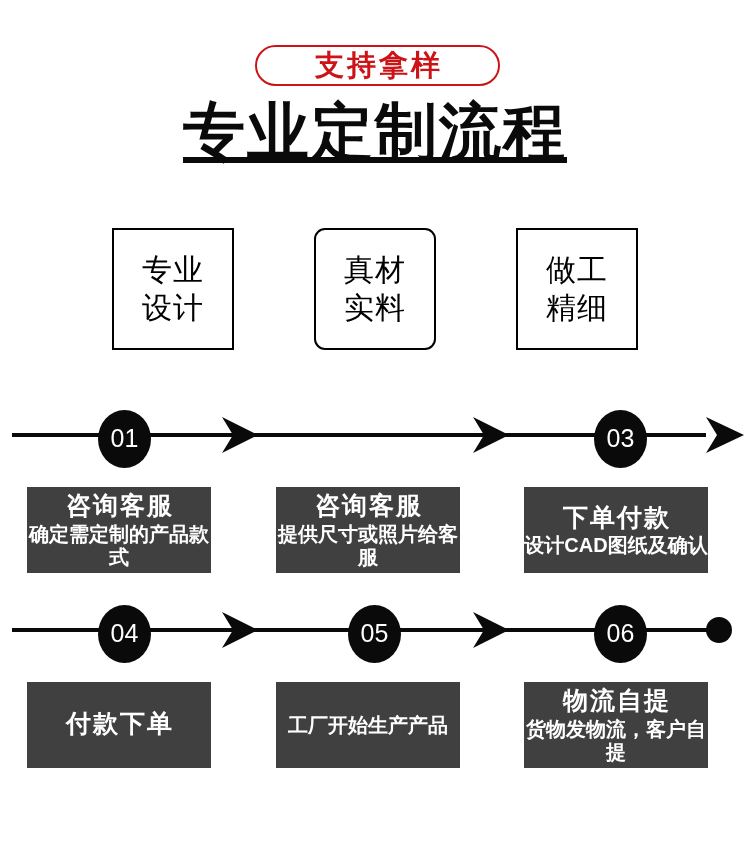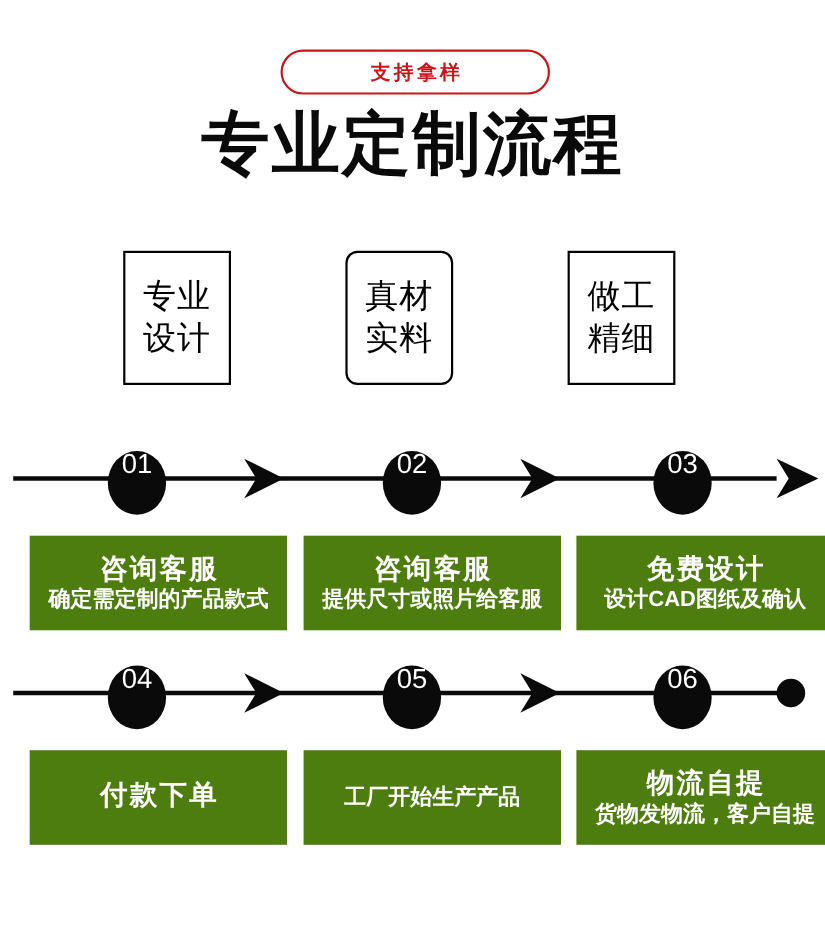--- a/index.html
+++ b/index.html
@@ -31,54 +31,55 @@
     width: 245px;
     height: 41px;
     box-sizing: border-box;
     border: 2px solid #cc1418;
     border-radius: 21px;
     display: flex;
     align-items: center;
     justify-content: center;
   }
   .badge-pill .badge-text {
-    font-size: 18px;
+    font-size: 29px;
     font-weight: 700;
     color: #cc1418;
     letter-spacing: 3px;
     line-height: 1;
     padding-left: 3px;
   }
 
   
   .main-title {
     position: absolute;
     left: 0;
     top: 97px;
     width: 750px;
     text-align: center;
     font-size: 62px;
     font-weight: 700;
     line-height: 1.12;
     letter-spacing: 2px;
     color: #0a0a0a;
+    text-decoration: underline;
   }
 
   
   .feature-row {
     position: absolute;
     left: 0;
     top: 228px;
     width: 750px;
     height: 124px;
   }
   .feature-box {
     position: absolute;
     top: 0;
-    width: 98px;
+    width: 122px;
     height: 122px;
     box-sizing: border-box;
     border: 2px solid #000000;
     background: #ffffff;
     display: flex;
     flex-direction: column;
     align-items: center;
     justify-content: center;
   }
   .feature-box .fline {
@@ -107,21 +108,21 @@
   }
 
   .step-badge {
     position: absolute;
     top: 6px;
     width: 53px;
     height: 58px;
     border-radius: 50%;
     background: #0a0a0a;
     display: flex;
-    align-items: flex-start;
+    align-items: center;
     justify-content: center;
   }
   .step-badge .num {
     color: #ffffff;
     font-size: 25px;
     font-weight: 400;
     line-height: 1;
     letter-spacing: 0px;
     padding-bottom: 1px;
   }
@@ -135,23 +136,23 @@
     left: 0;
     width: 750px;
     height: 86px;
   }
   .cards-row-0 { top: 487px; }
   .cards-row-1 { top: 682px; }
 
   .step-card {
     position: absolute;
     top: 0;
-    width: 234px;
+    width: 184px;
     height: 86px;
-    background: #4d7c0f;
+    background: #404040;
     display: flex;
     flex-direction: column;
     align-items: center;
     justify-content: center;
   }
   .sc-0 { left: 27px; }
   .sc-1 { left: 276px; }
   .sc-2 { left: 524px; }
 
   .step-card .card-title {
@@ -209,39 +210,36 @@
       <path d="M 222 13 L 258 31 L 222 49 L 233 31 Z" fill="#0a0a0a"></path>
 
       <path d="M 473 13 L 509 31 L 473 49 L 484 31 Z" fill="#0a0a0a"></path>
 
       <path d="M 706 13 L 744 31 L 706 49 L 717 31 Z" fill="#0a0a0a"></path>
     </svg>
 
     <div class="step-badge sb-0">
       <span class="num">01</span>
     </div>
-    <div class="step-badge sb-1">
-      <span class="num">02</span>
-    </div>
     <div class="step-badge sb-2">
       <span class="num">03</span>
     </div>
   </div>
 
   <div class="cards-row cards-row-0">
     <div class="step-card sc-0">
       <span class="card-title">咨询客服</span>
       <span class="card-sub">确定需定制的产品款式</span>
     </div>
     <div class="step-card sc-1">
       <span class="card-title">咨询客服</span>
       <span class="card-sub">提供尺寸或照片给客服</span>
     </div>
     <div class="step-card sc-2">
-      <span class="card-title">免费设计</span>
+      <span class="card-title">下单付款</span>
       <span class="card-sub">设计CAD图纸及确认</span>
     </div>
   </div>
 
   <div class="timeline tl-row-1">
     <svg width="750" height="62" viewBox="0 0 750 62">
       <line x1="12" y1="31" x2="712" y2="31" stroke="#0a0a0a" stroke-width="4"></line>
       <path d="M 222 13 L 258 31 L 222 49 L 233 31 Z" fill="#0a0a0a"></path>
       <path d="M 473 13 L 509 31 L 473 49 L 484 31 Z" fill="#0a0a0a"></path>
 

